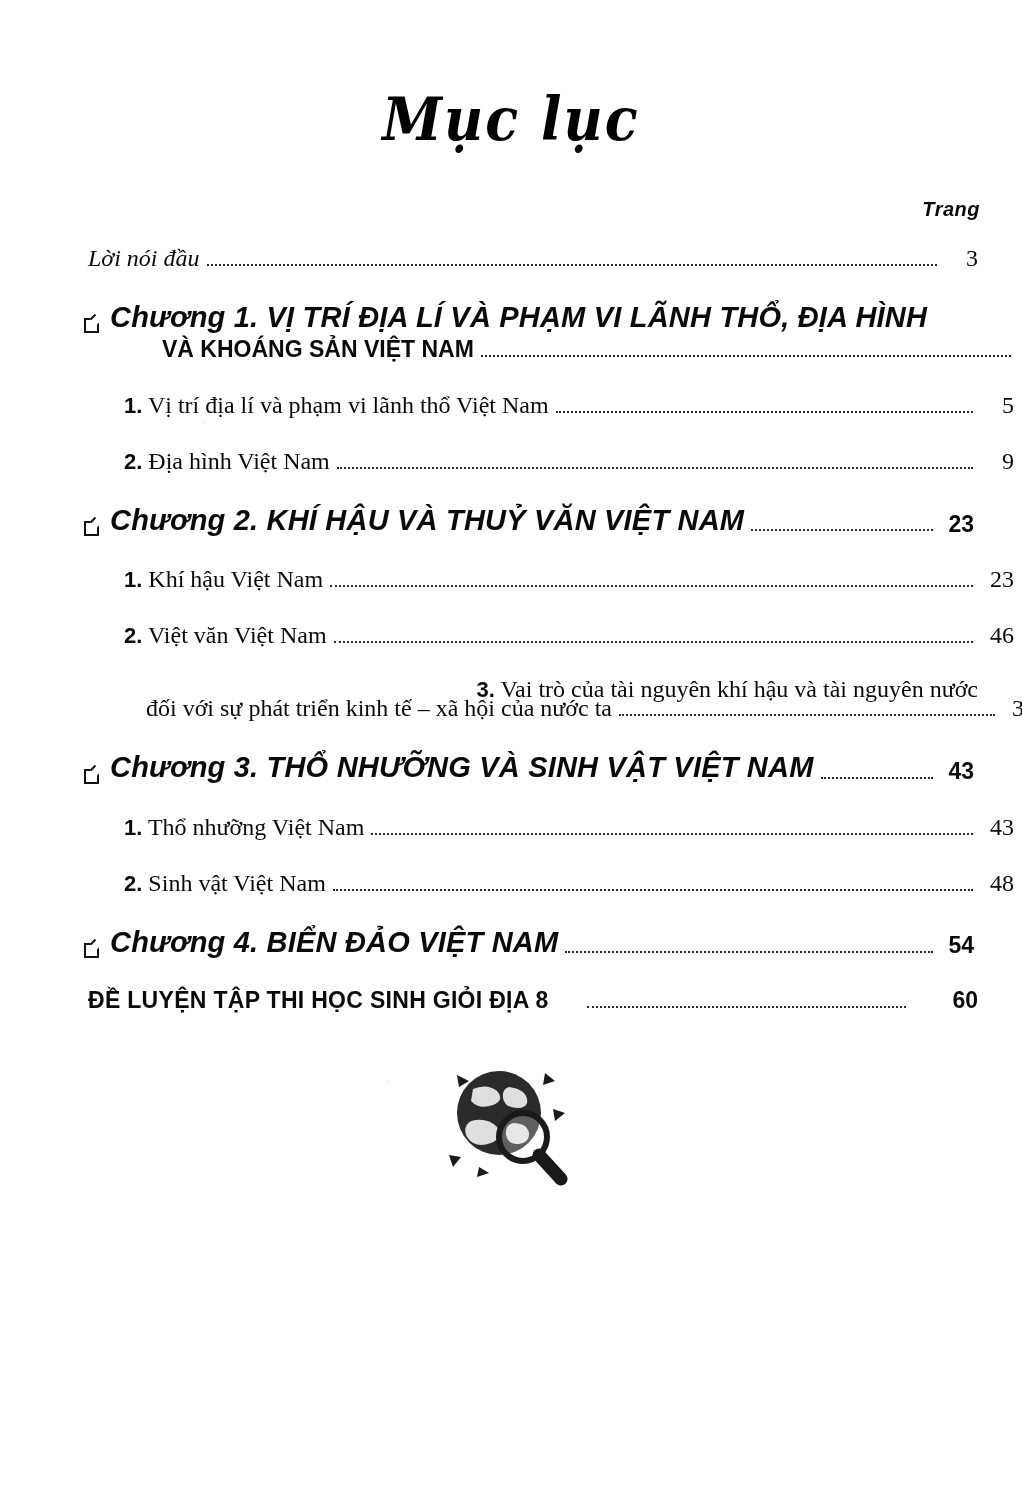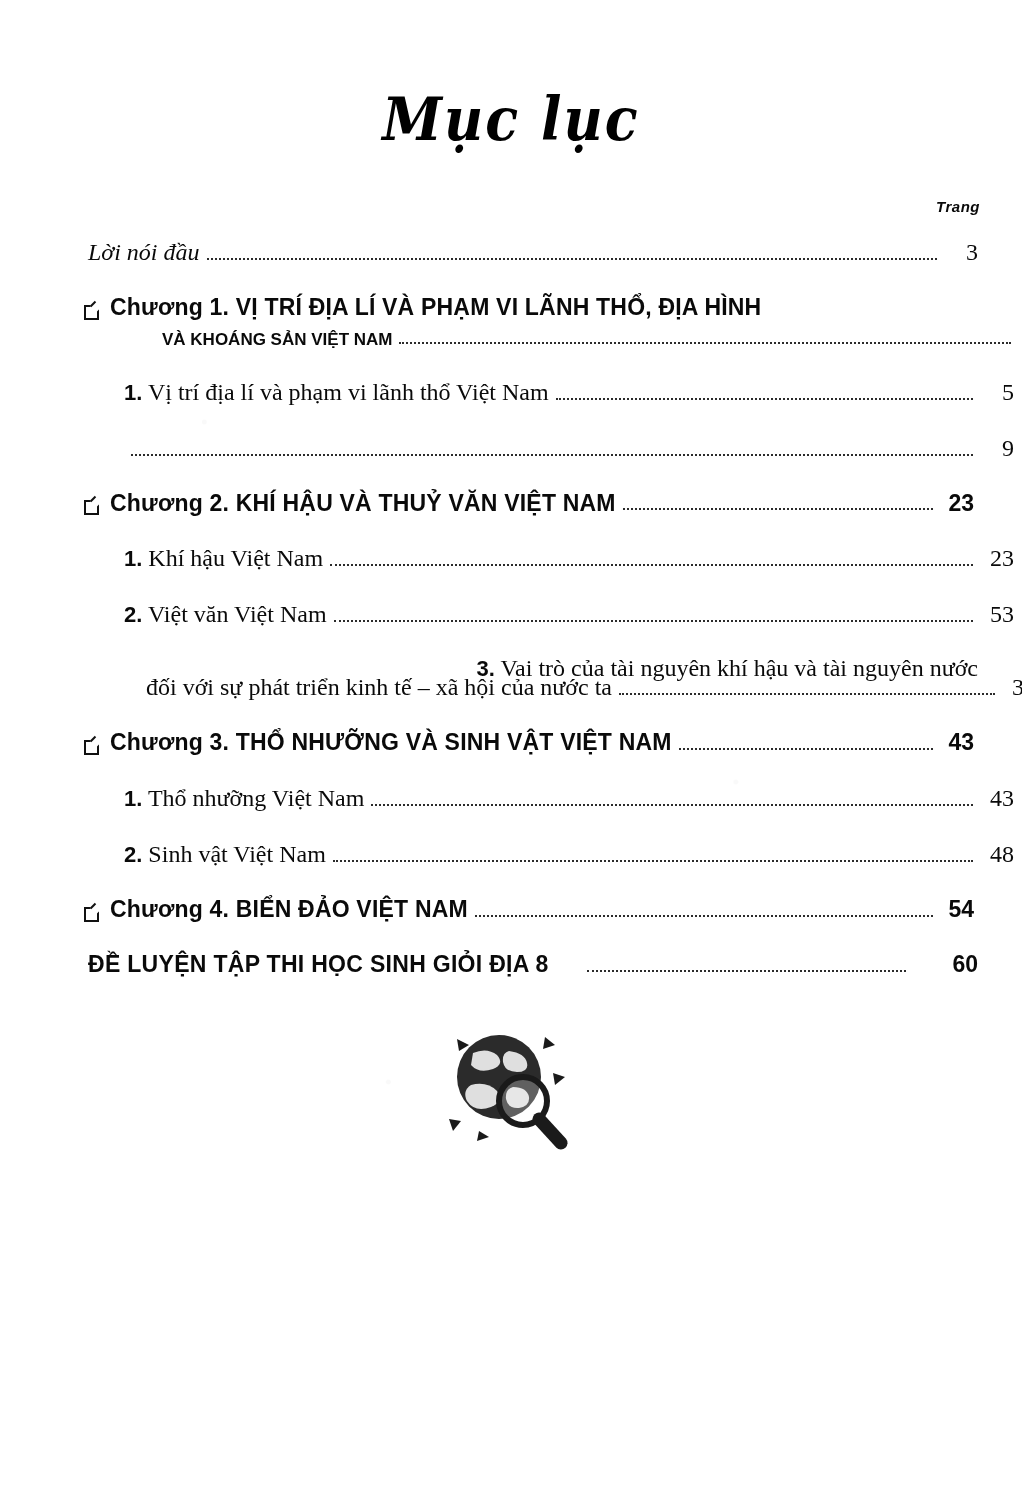--- a/index.html
+++ b/index.html
@@ -37,21 +37,21 @@
   }
 
   
   .trang-row {
     margin-top: 52px;
     padding-right: 42px;
     text-align: right;
     font-family: "Liberation Sans", sans-serif;
     font-weight: bold;
     font-style: italic;
-    font-size: 15px;
+    font-size: 20px;
     letter-spacing: 0.5px;
   }
 
   
   .toc-list {
     margin-top: 22px;
     padding: 0 44px 0 88px;
   }
 
   .toc-entry {
@@ -89,35 +89,36 @@
     font-family: "Liberation Serif", serif;
     font-size: 24px;
   }
 
   .chapter {
     font-family: "Liberation Sans", sans-serif;
     font-weight: bold;
     margin-left: -4px;
   }
   .chapter .label {
-    font-size: 23px;
+    font-size: 29px;
     letter-spacing: 0.2px;
+    font-style: italic;
   }
   .chapter .page-num {
     font-family: "Liberation Sans", sans-serif;
     font-weight: bold;
     font-size: 23px;
   }
   .chapter-cont {
     font-family: "Liberation Sans", sans-serif;
     font-weight: bold;
     padding-left: 74px;
     margin-top: -14px;
   }
-  .chapter-cont .label { font-size: 17px; }
+  .chapter-cont .label { font-size: 23px; }
   .chapter-cont .page-num { font-size: 23px; font-weight: bold; }
 
   .section {
     padding-left: 36px;
   }
   .section .label {
     font-family: "Liberation Serif", serif;
     font-size: 24px;
   }
   .section .label b {
@@ -226,20 +227,21 @@
       <span class="page-num">5</span>
     </div>
 
     <div class="toc-entry section">
       <span class="label"><b>1.</b> <span>Vị trí địa lí và phạm vi lãnh thổ Việt Nam</span></span>
       <span class="dots"></span>
       <span class="page-num">5</span>
     </div>
 
     <div class="toc-entry section">
+      <span class="label"><b>2.</b> <span>Địa hình Việt Nam</span></span>
       <span class="dots"></span>
       <span class="page-num">9</span>
     </div>
 
 
     <div class="toc-entry chapter">
       <span class="sq"></span>
       <span class="label">Chương 2. KHÍ HẬU VÀ THUỶ VĂN VIỆT NAM</span>
       <span class="dots"></span>
       <span class="page-num">23</span>
@@ -247,21 +249,21 @@
 
     <div class="toc-entry section">
       <span class="label"><b>1.</b> <span>Khí hậu Việt Nam</span></span>
       <span class="dots"></span>
       <span class="page-num">23</span>
     </div>
 
     <div class="toc-entry section">
       <span class="label"><b>2.</b> <span>Việt văn Việt Nam</span></span>
       <span class="dots"></span>
-      <span class="page-num">53</span>
+      <span class="page-num">46</span>
     </div>
 
     <div class="wrapline">
       <b>3.</b>
       <span>Vai trò của tài nguyên khí hậu và tài nguyên nước</span>
     </div>
     <div class="toc-entry section-cont">
       <span class="label">đối với sự phát triển kinh tế – xã hội của nước ta</span>
       <span class="dots"></span>
       <span class="page-num">39</span>

